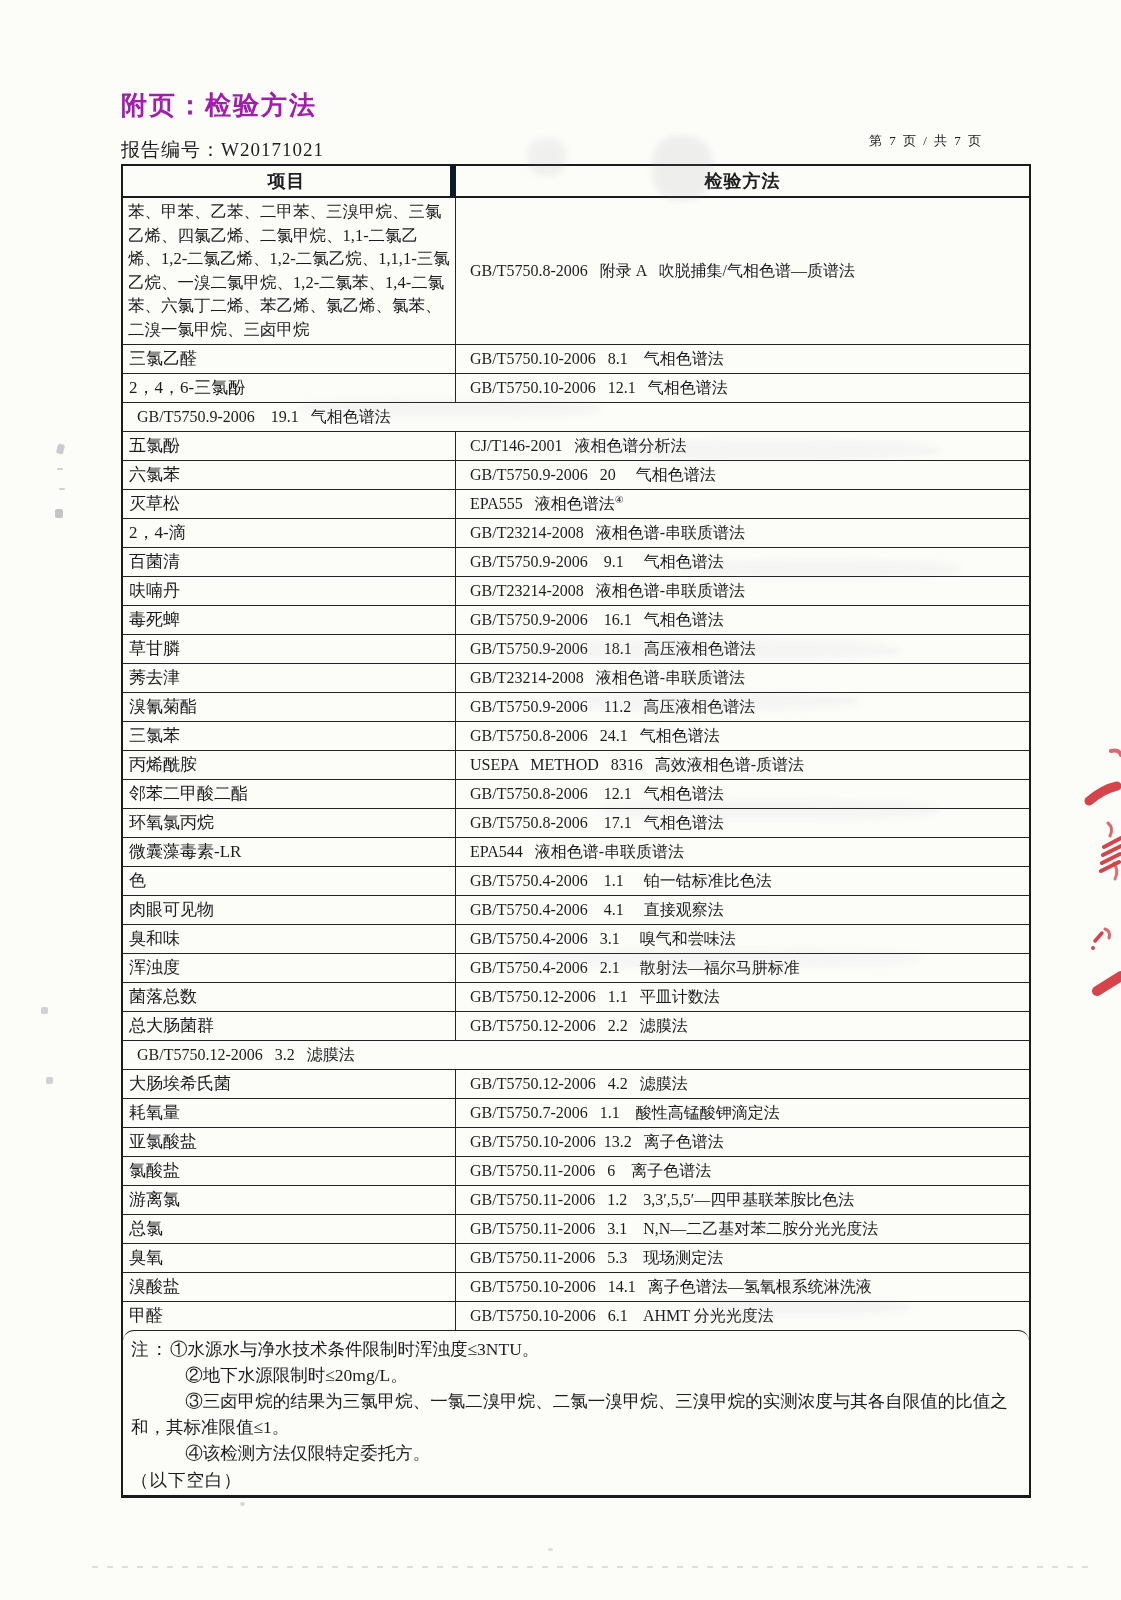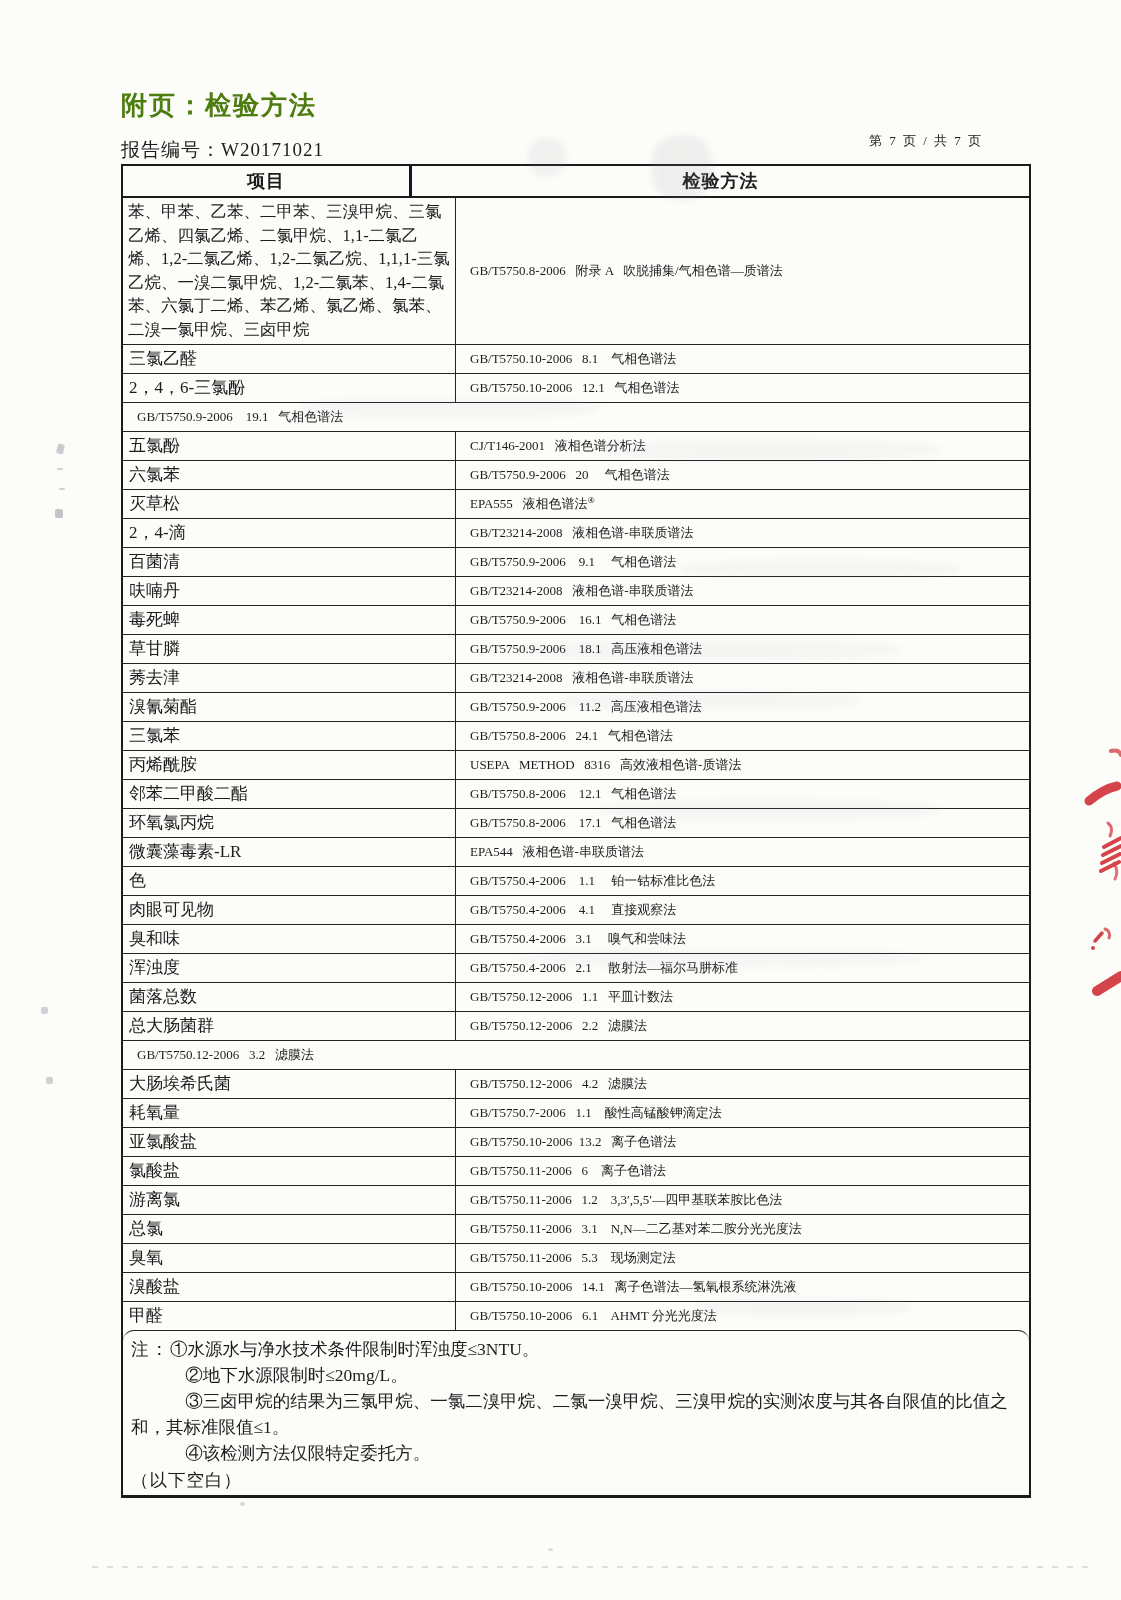--- a/index.html
+++ b/index.html
@@ -7,49 +7,49 @@
     position:relative;
     width:1121px;height:1600px;
     margin:0 auto;
     background:#fcfcf9;
     font-family:"Liberation Serif","DejaVu Serif",serif;
     color:#1c1c1e;
     overflow:hidden;
   }
   .title{
     position:absolute;left:121px;top:88px;
-    font-size:26px;font-weight:bold;letter-spacing:2px;color:#4d7c0f;
+    font-size:26px;font-weight:bold;letter-spacing:2px;color:#a21caf;
   }
   .report-no{
     position:absolute;left:121px;top:137px;
     font-size:19px;letter-spacing:1px;
   }
   .page-info{
     position:absolute;right:138px;top:132px;
     font-size:13px;letter-spacing:2px;
   }
   .frame{
     position:absolute;left:121px;top:164px;width:910px;
     box-sizing:border-box;
     border:2px solid #1b1b1d;
     border-bottom-width:3px;
     background:transparent;
   }
   .thead{display:flex;height:30px;border-bottom:2px solid #1b1b1d;}
   .th{font-size:18px;font-weight:bold;text-align:center;line-height:30px;letter-spacing:1px;}
-  .th-item{width:289px;box-sizing:border-box;border-right:3px solid #0f172a;}
+  .th-item{width:333px;box-sizing:border-box;border-right:6px solid #0f172a;}
   .th-method{flex:1;}
   .row{display:flex;border-top:1px solid #232325;}
   .thead + .row{border-top:none;}
   .c-item{
     width:333px;box-sizing:border-box;border-right:1px solid #232325;
     padding:0 6px;font-size:17px;
   }
   .c-method{
-    flex:1;box-sizing:border-box;padding:0 0 0 14px;font-size:13px;
+    flex:1;box-sizing:border-box;padding:0 0 0 14px;font-size:16px;
     white-space:pre-wrap;
   }
   .row--std{height:28px;}
   .row--std .c-item,.row--std .c-method{line-height:27.5px;overflow:hidden;}
   .row--group .c-item{
     font-size:16.5px;line-height:23.6px;padding:2px 5px;
   }
   .row--group{min-height:140px;align-items:center;}
   .row--group .c-method{align-self:center;line-height:24px;}
   sup{font-size:0.62em;vertical-align:super;line-height:0;}

